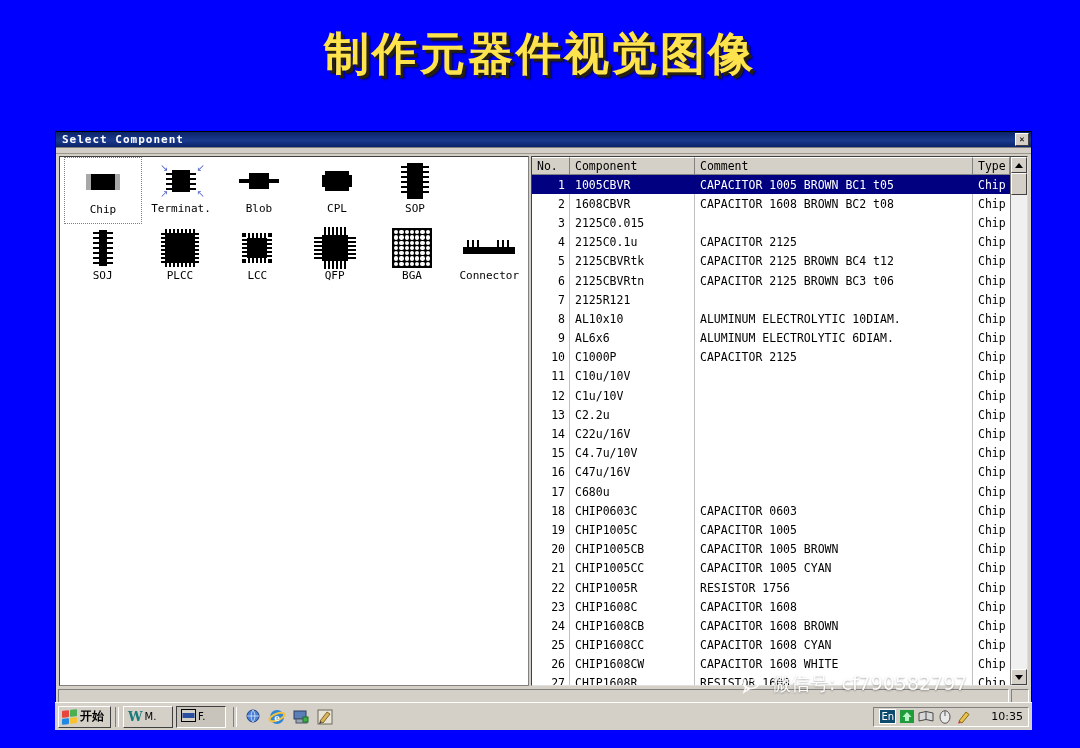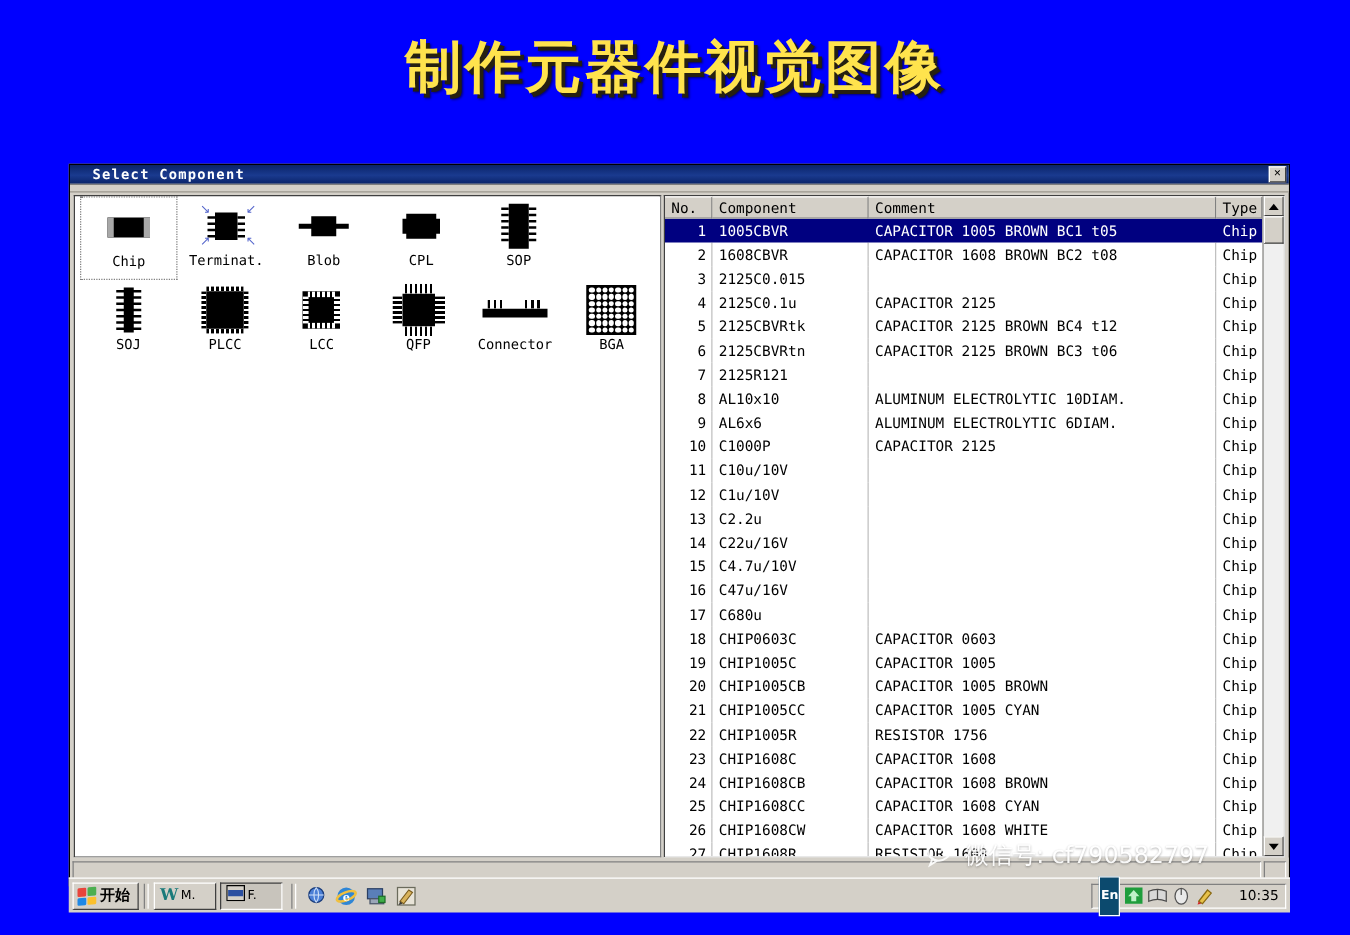--- a/index.html
+++ b/index.html
@@ -26,21 +26,21 @@
     position:absolute;left:55px;top:131px;
     width:977px;height:578px;
     background:#d4d0c8;
     border:1px solid #000;
     box-sizing:border-box;
   }
   #titlebar{
     height:16px;
     background:linear-gradient(to bottom,#0a246a 0%,#1a3a8f 55%,#0a246a 100%);
     display:flex;align-items:center;
-    padding:0 2px 0 18px;
+    padding:0 2px 0 6px;
     box-sizing:border-box;
     border-bottom:1px solid #7f7f7f;
   }
   #titlebar-text{
     color:#fff;font-family:"DejaVu Sans Mono","Liberation Mono",monospace;
     font-size:11px;font-weight:bold;letter-spacing:1px;
     flex:1;white-space:nowrap;overflow:hidden;
   }
   #close-btn{
     width:14px;height:13px;background:#d4d0c8;
@@ -250,22 +250,22 @@
     padding:0 5px;background:#d4d0c8;box-sizing:border-box;
     border-top:1px solid #808080;border-left:1px solid #808080;
     border-right:1px solid #fff;border-bottom:1px solid #fff;
   }
   #tray-clock{
     font-family:"DejaVu Sans","Liberation Sans",sans-serif;
     font-size:11px;color:#000;margin-left:16px;white-space:nowrap;
   }
   .tray-icon{width:16px;height:15px;position:relative;}
   #ime-badge{
-    width:17px;height:32px;background:#0c4a6e;color:#fff;
-    font-family:"DejaVu Sans",sans-serif;font-size:10px;font-weight:bold;
+    width:17px;height:15px;background:#0c4a6e;color:#fff;
+    font-family:"DejaVu Sans",sans-serif;font-size:10px;font-weight:normal;
     display:flex;align-items:center;justify-content:center;
     border:1px solid #fff;box-sizing:border-box;
   }
 
   
   #watermark{
     position:absolute;left:742px;top:671px;
     display:flex;align-items:center;gap:5px;
     font-family:"DejaVu Sans","Liberation Sans",sans-serif;
     font-size:19px;color:#ffffff;
@@ -446,88 +446,88 @@
               <div class="blk" style="top:10px;right:0px;height:22px;width:8px;
                    -webkit-mask-image:repeating-linear-gradient(to bottom,#000 0 2px,transparent 2px 4px);
                    mask-image:repeating-linear-gradient(to bottom,#000 0 2px,transparent 2px 4px);"></div>
             </div>
           </div>
           <div class="cell-label">QFP</div>
         </div>
 
         <div class="palette-cell">
           <div class="cell-icon">
+            <div class="dotgrid" style="width:40px;height:40px;grid-template-columns:repeat(7,1fr);grid-template-rows:repeat(7,1fr);padding:2px;box-sizing:border-box;gap:1px;">
+              <span class="dot"></span>
+                <span class="dot"></span>
+                <span class="dot"></span>
+                <span class="dot"></span>
+                <span class="dot"></span>
+                <span class="dot"></span>
+                <span class="dot"></span>
+              <span class="dot"></span>
+                <span class="dot"></span>
+                <span class="dot"></span>
+                <span class="dot"></span>
+                <span class="dot"></span>
+                <span class="dot"></span>
+                <span class="dot"></span>
+              <span class="dot"></span>
+                <span class="dot"></span>
+                <span class="dot"></span>
+                <span class="dot"></span>
+                <span class="dot"></span>
+                <span class="dot"></span>
+                <span class="dot"></span>
+              <span class="dot"></span>
+                <span class="dot"></span>
+                <span class="dot"></span>
+                <span class="dot"></span>
+                <span class="dot"></span>
+                <span class="dot"></span>
+                <span class="dot"></span>
+              <span class="dot"></span>
+                <span class="dot"></span>
+                <span class="dot"></span>
+                <span class="dot"></span>
+                <span class="dot"></span>
+                <span class="dot"></span>
+                <span class="dot"></span>
+              <span class="dot"></span>
+                <span class="dot"></span>
+                <span class="dot"></span>
+                <span class="dot"></span>
+                <span class="dot"></span>
+                <span class="dot"></span>
+                <span class="dot"></span>
+              <span class="dot"></span>
+                <span class="dot"></span>
+                <span class="dot"></span>
+                <span class="dot"></span>
+                <span class="dot"></span>
+                <span class="dot"></span>
+                <span class="dot"></span>
+            </div>
+          </div>
+          <div class="cell-label">BGA</div>
+        </div>
+
+        <div class="palette-cell">
+          <div class="cell-icon">
             <div class="ic" style="width:56px;height:20px;">
               <div class="blk" style="left:2px;top:9px;width:52px;height:7px;"></div>
               <div class="blk" style="left:6px;top:2px;width:14px;height:7px;
                    -webkit-mask-image:repeating-linear-gradient(to right,#000 0 2px,transparent 2px 5px);
                    mask-image:repeating-linear-gradient(to right,#000 0 2px,transparent 2px 5px);"></div>
               <div class="blk" style="right:6px;top:2px;width:14px;height:7px;
                    -webkit-mask-image:repeating-linear-gradient(to right,#000 0 2px,transparent 2px 5px);
                    mask-image:repeating-linear-gradient(to right,#000 0 2px,transparent 2px 5px);"></div>
             </div>
           </div>
           <div class="cell-label">Connector</div>
-        </div>
-
-        <div class="palette-cell">
-          <div class="cell-icon">
-            <div class="dotgrid" style="width:40px;height:40px;grid-template-columns:repeat(7,1fr);grid-template-rows:repeat(7,1fr);padding:2px;box-sizing:border-box;gap:1px;">
-              <span class="dot"></span>
-                <span class="dot"></span>
-                <span class="dot"></span>
-                <span class="dot"></span>
-                <span class="dot"></span>
-                <span class="dot"></span>
-                <span class="dot"></span>
-              <span class="dot"></span>
-                <span class="dot"></span>
-                <span class="dot"></span>
-                <span class="dot"></span>
-                <span class="dot"></span>
-                <span class="dot"></span>
-                <span class="dot"></span>
-              <span class="dot"></span>
-                <span class="dot"></span>
-                <span class="dot"></span>
-                <span class="dot"></span>
-                <span class="dot"></span>
-                <span class="dot"></span>
-                <span class="dot"></span>
-              <span class="dot"></span>
-                <span class="dot"></span>
-                <span class="dot"></span>
-                <span class="dot"></span>
-                <span class="dot"></span>
-                <span class="dot"></span>
-                <span class="dot"></span>
-              <span class="dot"></span>
-                <span class="dot"></span>
-                <span class="dot"></span>
-                <span class="dot"></span>
-                <span class="dot"></span>
-                <span class="dot"></span>
-                <span class="dot"></span>
-              <span class="dot"></span>
-                <span class="dot"></span>
-                <span class="dot"></span>
-                <span class="dot"></span>
-                <span class="dot"></span>
-                <span class="dot"></span>
-                <span class="dot"></span>
-              <span class="dot"></span>
-                <span class="dot"></span>
-                <span class="dot"></span>
-                <span class="dot"></span>
-                <span class="dot"></span>
-                <span class="dot"></span>
-                <span class="dot"></span>
-            </div>
-          </div>
-          <div class="cell-label">BGA</div>
         </div>
       </div>
 
     </div>
 
     <div id="list-panel">
       <div id="list-inner">
         <div id="list-main">
           <div class="hdr-row">
             <div class="hdr-cell c-no">No.</div>

